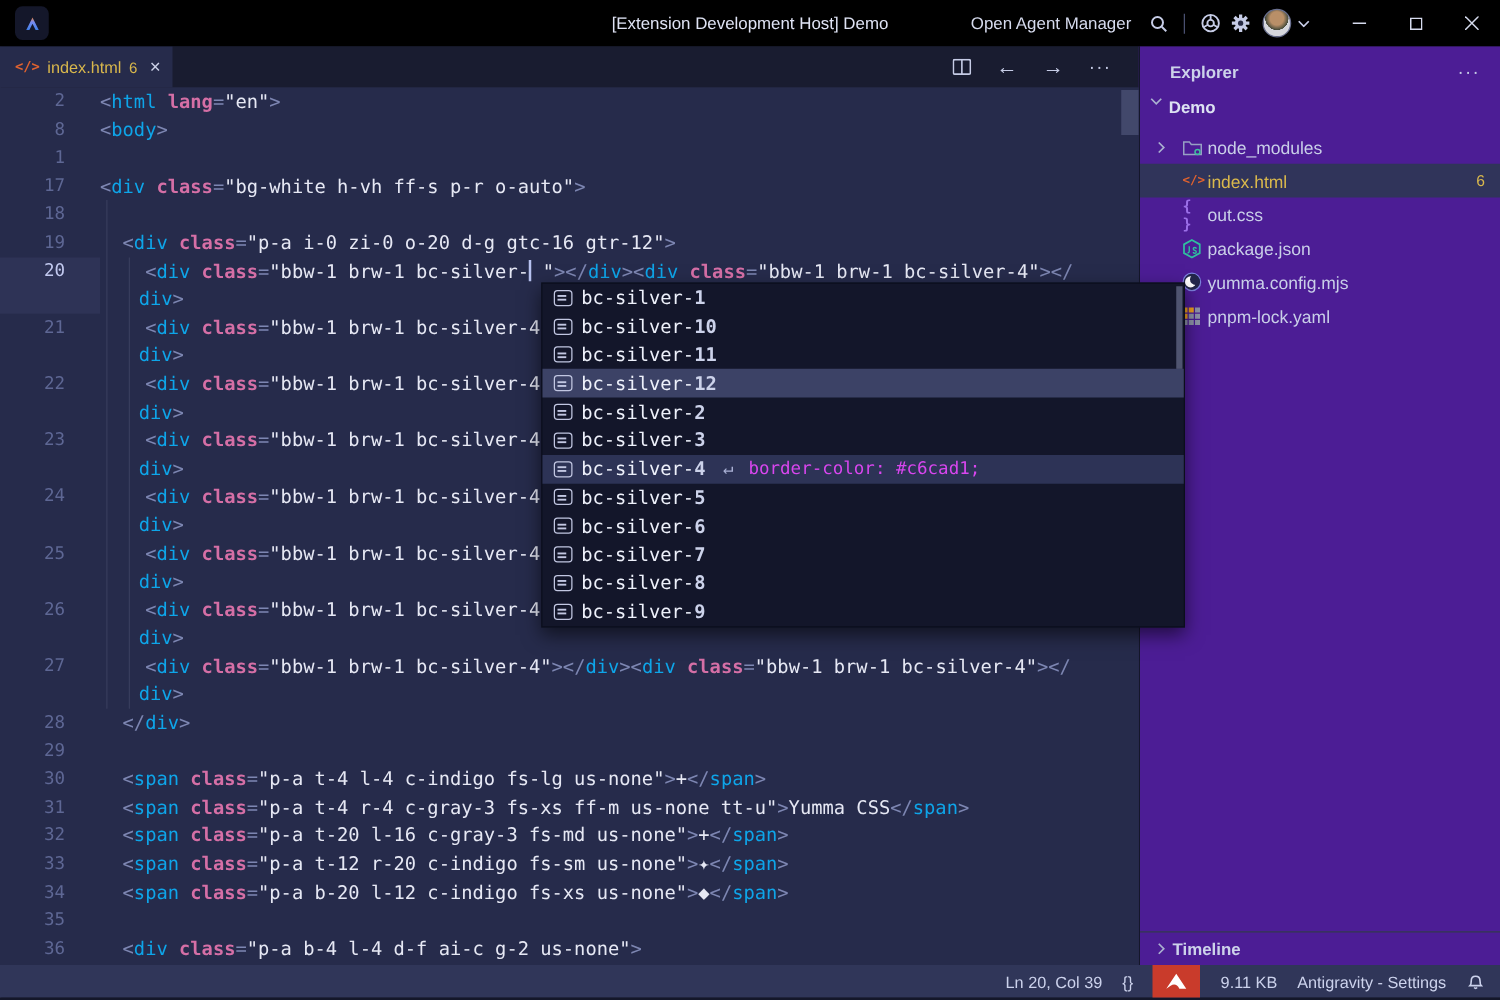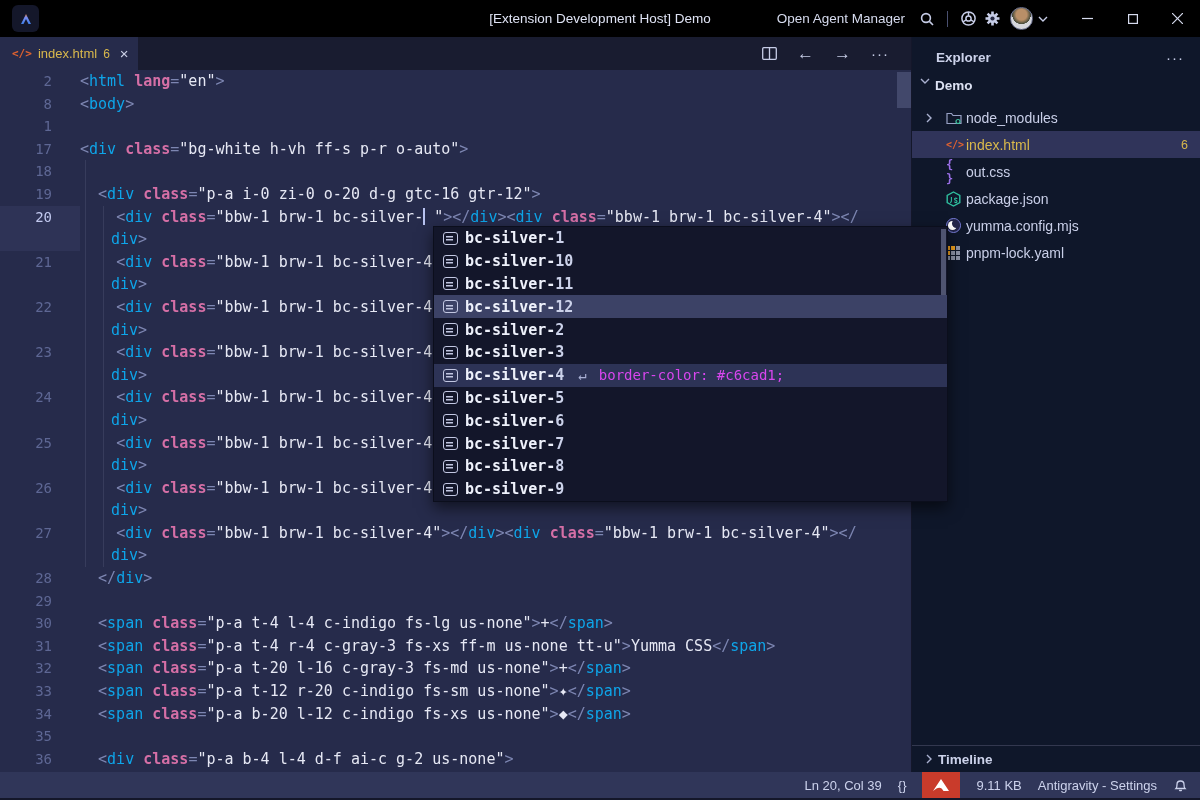--- a/index.html
+++ b/index.html
@@ -55,28 +55,28 @@
   
   .suggest { position:absolute; left:433px; top:226px; width:515px; background:#13162a;
              border:1px solid #0b0e1c; box-shadow:0 6px 14px rgba(0,0,0,.55); z-index:20;
              font-family:"DejaVu Sans Mono", monospace; }
   .sg-row { height:22.8px; display:flex; align-items:center; padding-left:9px; font-size:15px; }
   .sg-row.selected { background:#3c4266; }
   .sg-row.focused { background:#2d3356; }
   .sg-ic { flex:none; width:15px; height:13px; border:1.5px solid #c2c7e2; border-radius:3px; margin-right:7px;
            background-image:linear-gradient(#c2c7e2,#c2c7e2),linear-gradient(#c2c7e2,#c2c7e2);
            background-size:7px 1.5px; background-position:2px 3.5px,2px 6.5px; background-repeat:no-repeat; }
-  .sg-pre { font-weight:bold; color:#eef1fb; }
+  .sg-pre { font-weight:normal; color:#eef1fb; }
   .sg-suf { font-weight:bold; color:#ccd2ea; }
   .sg-ret { color:#a9b0d4; margin-left:14px; font-size:14px; }
   .sg-dt { color:#d946ef; margin-left:12px; font-size:14px; }
   .sg-scrollbar { position:absolute; right:1px; top:2px; width:5px; height:66px; background:rgba(154,160,198,.45); }
 
   
-  .sidebar { width:289px; background:#0f172a; border-left:1px solid #14172a; display:flex; flex-direction:column; }
+  .sidebar { width:289px; background:#4c1d95; border-left:1px solid #14172a; display:flex; flex-direction:column; }
   .sb-header { height:41px; display:flex; align-items:center; padding:0 16px 0 24px; }
   .sb-title { color:#ccd2ea; font-size:13.5px; font-weight:bold; }
   .sb-more { margin-left:auto; }
   .sb-section { height:26px; display:flex; padding-left:8px; gap:5px; color:#dce1f2;
                 font-weight:bold; font-size:13.5px; }
   .tree-row { height:27px; display:flex; align-items:center; padding-left:14px; padding-right:12px; }
   .tree-row.selected { background:#30345a; }
   .twistie { width:20px; flex:none; display:flex; align-items:center; color:#aab1d0; }
   .fi { width:20px; flex:none; display:flex; align-items:center; justify-content:flex-start; }
   .fi-html { color:#e0622f; font-weight:bold; font-size:10px; font-family:"DejaVu Sans Mono", monospace; }

